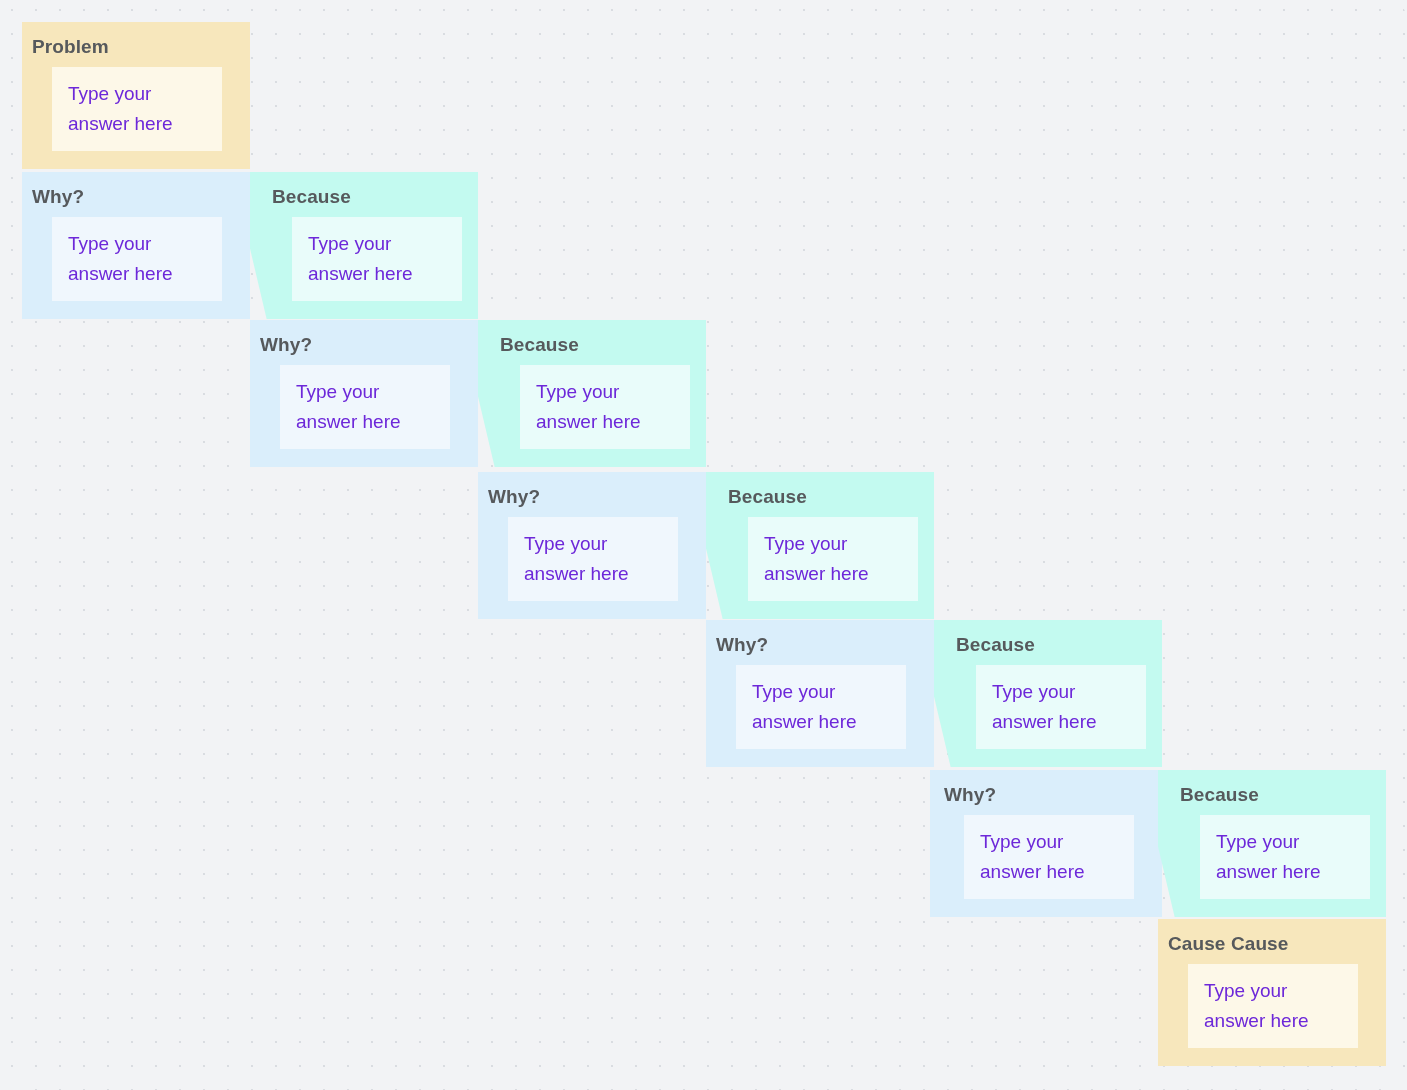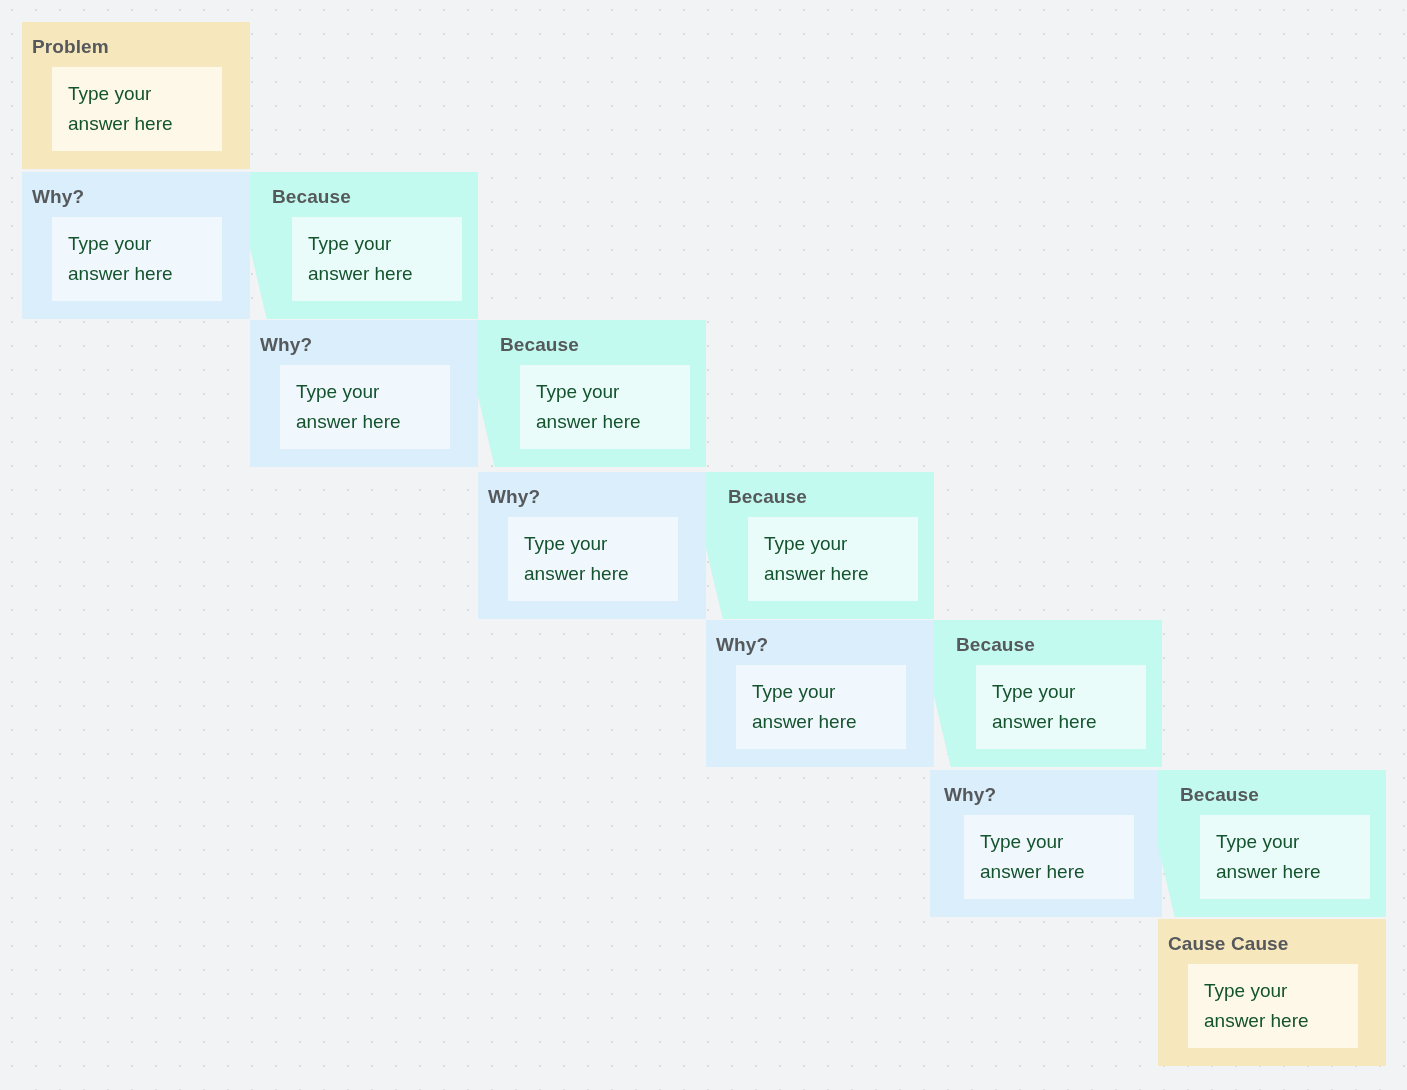--- a/index.html
+++ b/index.html
@@ -44,21 +44,21 @@
     font-weight: bold;
     letter-spacing: 0.1px;
     color: #56595c;
     white-space: nowrap;
   }
   .block-card {
     position: absolute;
     box-sizing: border-box;
     font-size: 19px;
     line-height: 30px;
-    color: #14532d;
+    color: #6d28d9;
     padding: 12px 14px 28px 16px;
     white-space: pre-line;
     overflow: hidden;
   }
 
   
   .blk-problem .block-bg      { background: #f7e7bc; }
   .blk-problem .block-card    { background: #fdf8e8; }
   .blk-root .block-bg         { background: #f7e7bc; }
   .blk-root .block-card       { background: #fdf8e8; }

